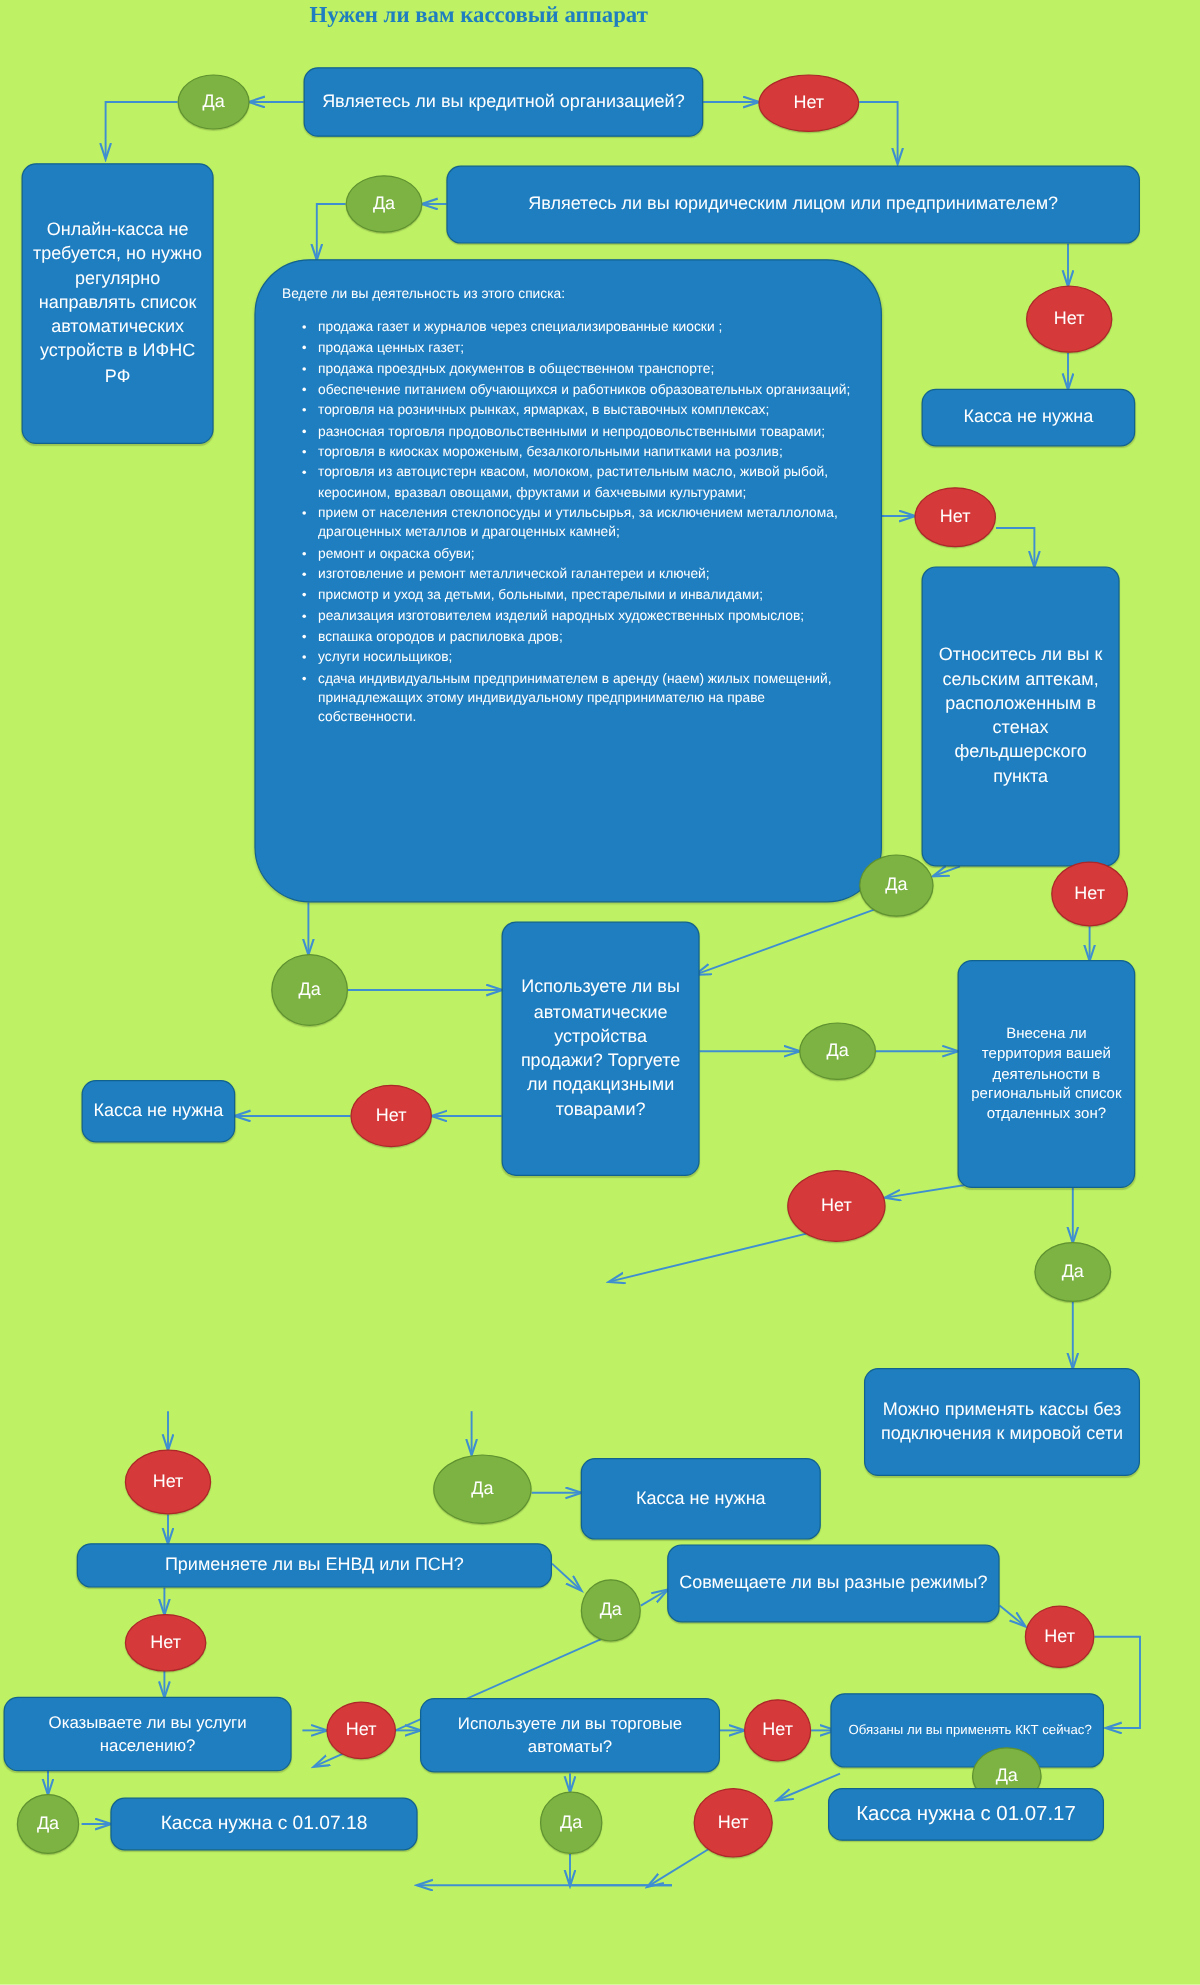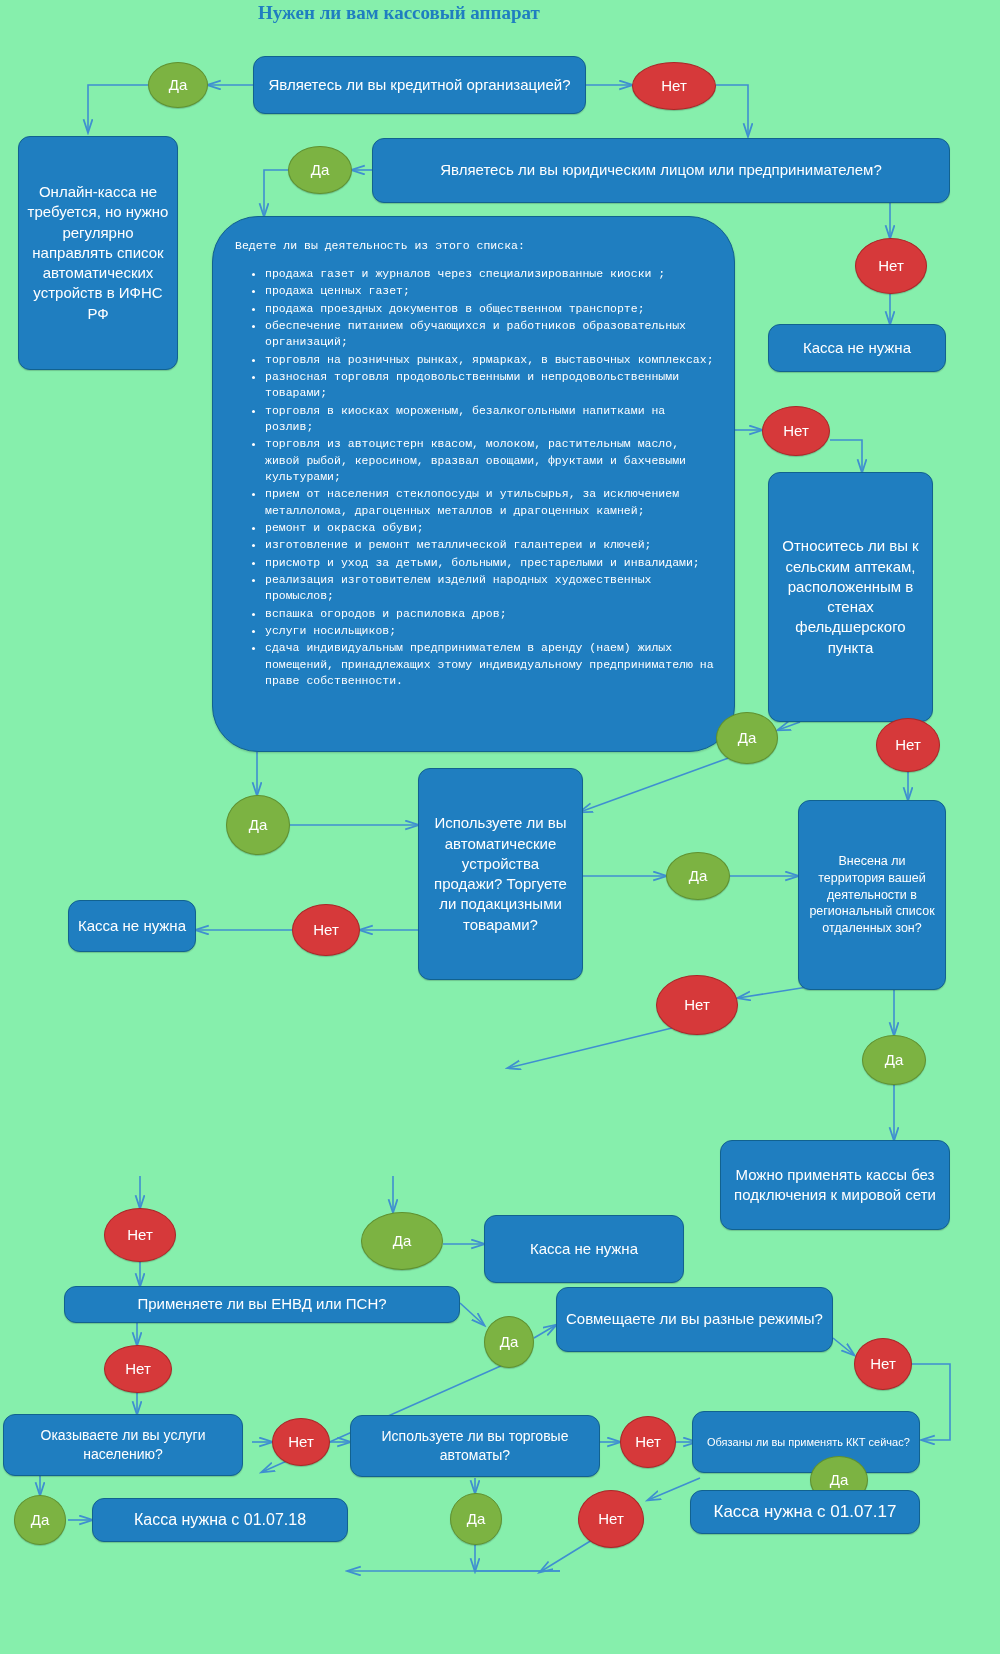--- a/index.html
+++ b/index.html
@@ -7,21 +7,21 @@
     padding: 0;
     background: #ffffff;
   }
   body {
     font-family: "Liberation Sans", sans-serif;
   }
   #canvas {
     position: relative;
     width: 1000px;
     height: 1654px;
-    background: #86efac;
+    background: #bef264;
     overflow: hidden;
   }
   #edges {
     position: absolute;
     left: 0;
     top: 0;
     width: 1000px;
     height: 1654px;
     pointer-events: none;
   }
@@ -65,21 +65,21 @@
     font-size: 19px;
     white-space: nowrap;
   }
   .listbox {
     position: absolute;
     box-sizing: border-box;
     background: #1f7ec0;
     border: 1.5px solid #11628f;
     border-radius: 46px;
     color: #ffffff;
-    font-family: Liberation Mono, monospace;
+    font-family: Liberation Sans, sans-serif;
     box-shadow: 0 1px 2px rgba(0,0,0,0.18);
     overflow: hidden;
   }
   .listbox .intro {
     font-size: 11.5px;
     padding: 22px 0 0 22px;
   }
   .listbox ul {
     margin: 14px 18px 0 34px;
     padding: 0 0 0 18px;

